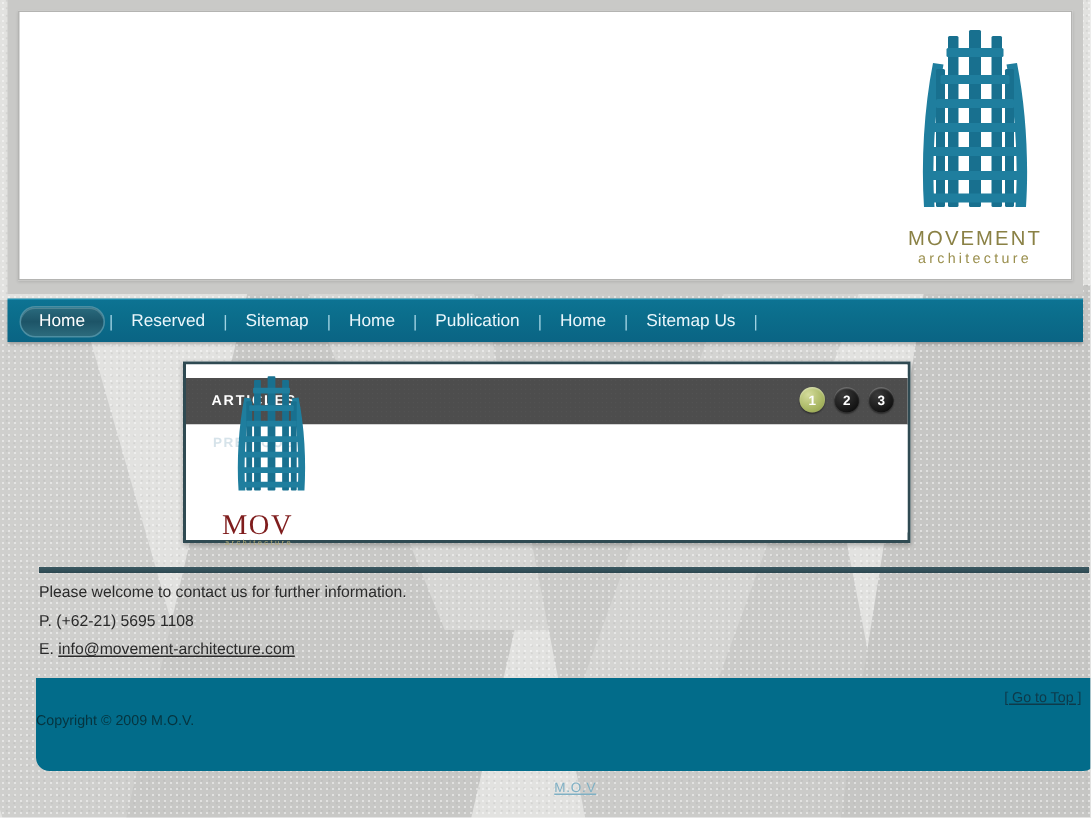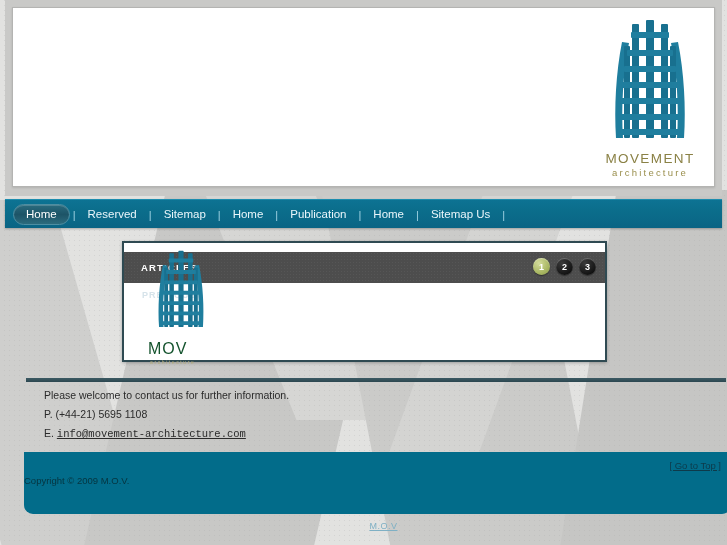--- a/index.html
+++ b/index.html
@@ -159,22 +159,22 @@
   }
   #panel-body { position: relative; height: 72px; background: #ffffff; }
 
   
   #panel-watermark {
     position: absolute; left: 26px; top: -41px;
     width: 62px; height: 95px;
   }
   #wm-word {
     position: absolute; left: 24px; top: 57px;
-    font-size: 16px; letter-spacing: 1px; color:#14532d;
-    font-family:Liberation Sans, sans-serif;
+    font-size: 19px; letter-spacing: 1px; color:#7f1d1d;
+    font-family:Liberation Serif, serif;
   }
   #wm-sub {
     position:absolute; left: 26px; top: 76px;
     font-size: 5px; letter-spacing: 1.6px; color:#b4ac79;
   }
   #panel-prev {
     position:absolute; left: 18px; top: 7px;
     font-size: 9px; letter-spacing: 1px; color:#d6e3ea; font-weight:bold;
   }
 
@@ -182,25 +182,25 @@
   #contact {
     position: absolute; left: 0; top: 378px;
     width: 717px; padding: 0 17px;
   }
   #contact-rule {
     height: 4px; width: 700px;
     background: linear-gradient(to bottom,#3c5a63 0%,#2c4750 100%);
     margin-left: 4px;
   }
   .contact-line {
-    font-size: 10.5px; color: #2b2b2b; margin: 7px 0 0 22px;
+    font-size: 10.5px; color: #2b2b2b; margin: 7px 0 0 4px;
     line-height: 12px;
   }
   #contact-email {
-    color: #2b2b2b; text-decoration: underline; font-family: Liberation Mono, monospace;
+    color: #2b2b2b; text-decoration: underline;
   }
 
   
   #footer {
     position: absolute; left: 19px; top: 452px;
     width: 707px; height: 62px;
     background: #026c8a;
     border-bottom-left-radius: 9px;
     border-bottom-right-radius: 9px;
   }
@@ -365,21 +365,21 @@
           <div id="wm-word">MOV</div>
           <div id="wm-sub">architecture</div>
         </div>
 
       </div>
     </div>
 
     <div id="contact">
       <div id="contact-rule"></div>
       <div class="contact-line">Please welcome to contact us for further information.</div>
-      <div class="contact-line">P. (+44-21) 5695 1108</div>
+      <div class="contact-line">P. (+62-21) 5695 1108</div>
       <div class="contact-line">
         <span>E.</span>
         <a id="contact-email" href="#">info@movement-architecture.com</a>
       </div>
     </div>
 
     <div id="footer">
       <a id="gototop" href="#">[ Go to Top ]</a>
       <div id="copyright">
         <div>Copyright © 2009 M.O.V.</div>

